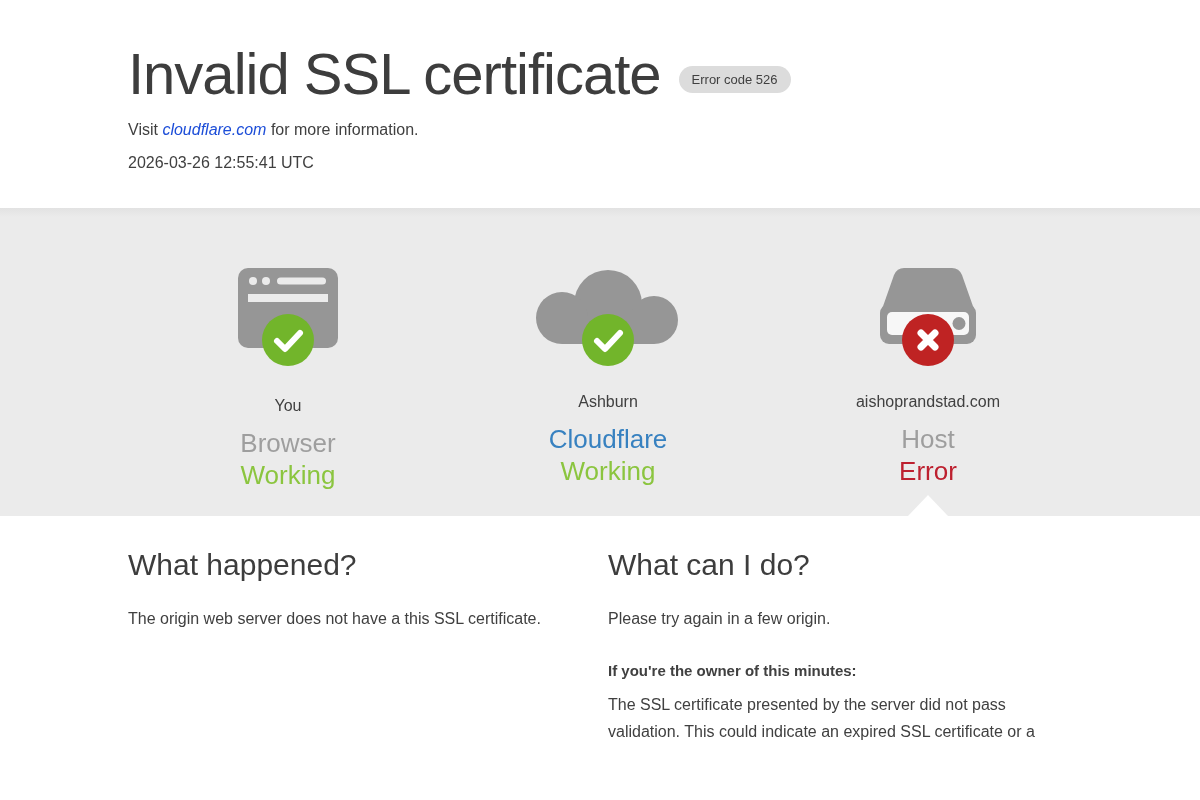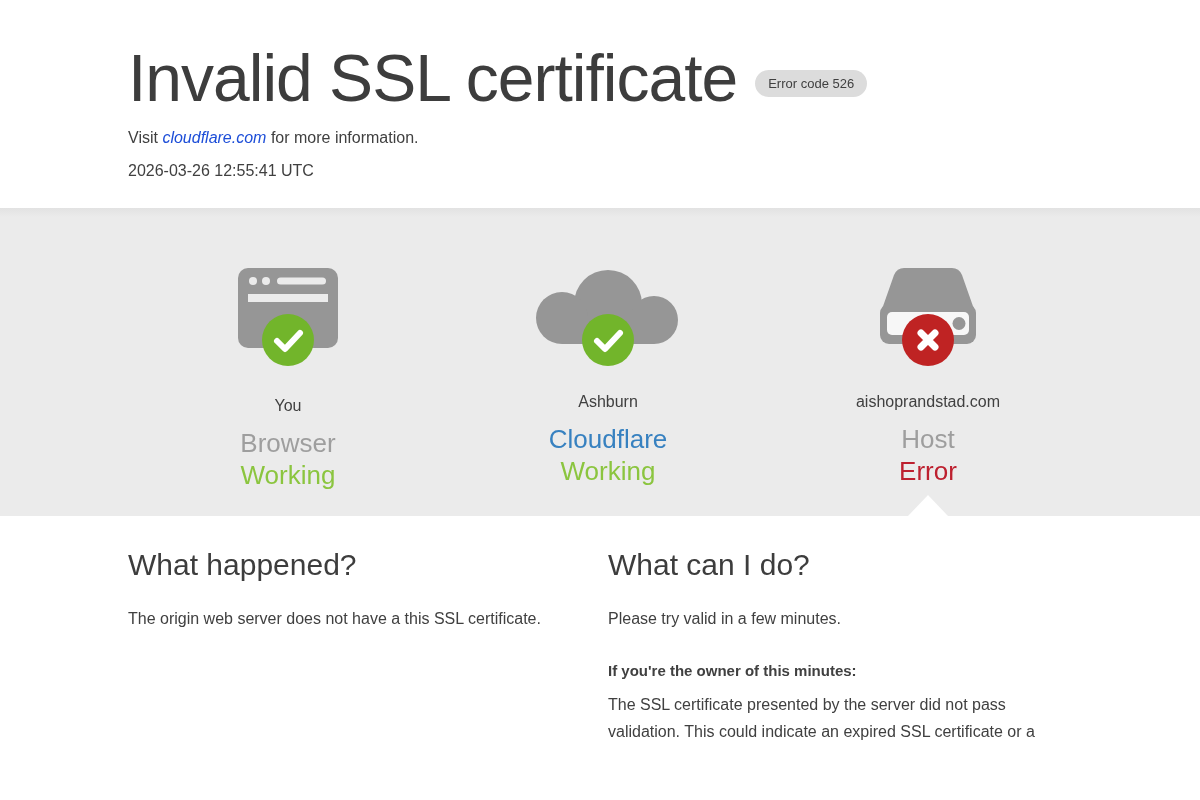--- a/index.html
+++ b/index.html
@@ -4,21 +4,21 @@
 <style>
   * { margin:0; padding:0; box-sizing:border-box; }
   html,body { width:1200px; height:800px; overflow:hidden; background:#fff;
     font-family:"Liberation Sans","DejaVu Sans",sans-serif; color:#404040; }
 
   .container { width:960px; margin-left:128px; }
 
   
   .header { height:208px; background:#fff; }
   .title-row { display:flex; align-items:center; padding-top:44px; }
-  h1.page-title { font-size:66px; font-weight:300; color:#3d3d3d; letter-spacing:-1px; line-height:1.05; }
+  h1.page-title { font-size:58px; font-weight:300; color:#3d3d3d; letter-spacing:-1px; line-height:1.05; }
   .error-badge { margin-left:18px; margin-top:10px; background:#dcdcdc; color:#404040;
     font-size:13px; padding:6px 13px; border-radius:14px; white-space:nowrap; }
   .visit-line { margin-top:16px; font-size:16px; }
   .visit-line a { color:#1d4ed8; text-decoration:none;font-style:italic; }
   .timestamp { margin-top:15px; font-size:16px; color:#404040; }
 
   
   .band { position:relative; height:308px;
     background:linear-gradient(to bottom,#e2e2e2 0px,#ebebeb 9px); }
   .band::after { content:""; position:absolute; bottom:0; left:928px; transform:translateX(-50%);
@@ -124,17 +124,17 @@
   </div>
 </div>
 
 <div class="sections container">
   <div class="col-left">
     <h2 class="section-heading">What happened?</h2>
     <p class="body-text">The origin web server does not have a this SSL certificate.</p>
   </div>
   <div class="col-right">
     <h2 class="section-heading">What can I do?</h2>
-    <p class="body-text spacer-para">Please try valid in a few minutes.</p>
+    <p class="body-text spacer-para">Please try again in a few origin.</p>
     <p class="bold-label">If you're the owner of this minutes:</p>
     <p class="body-text">The SSL certificate presented by the server did not pass validation. This could indicate an expired SSL certificate or a</p>
   </div>
 </div>
 
 </body></html>

